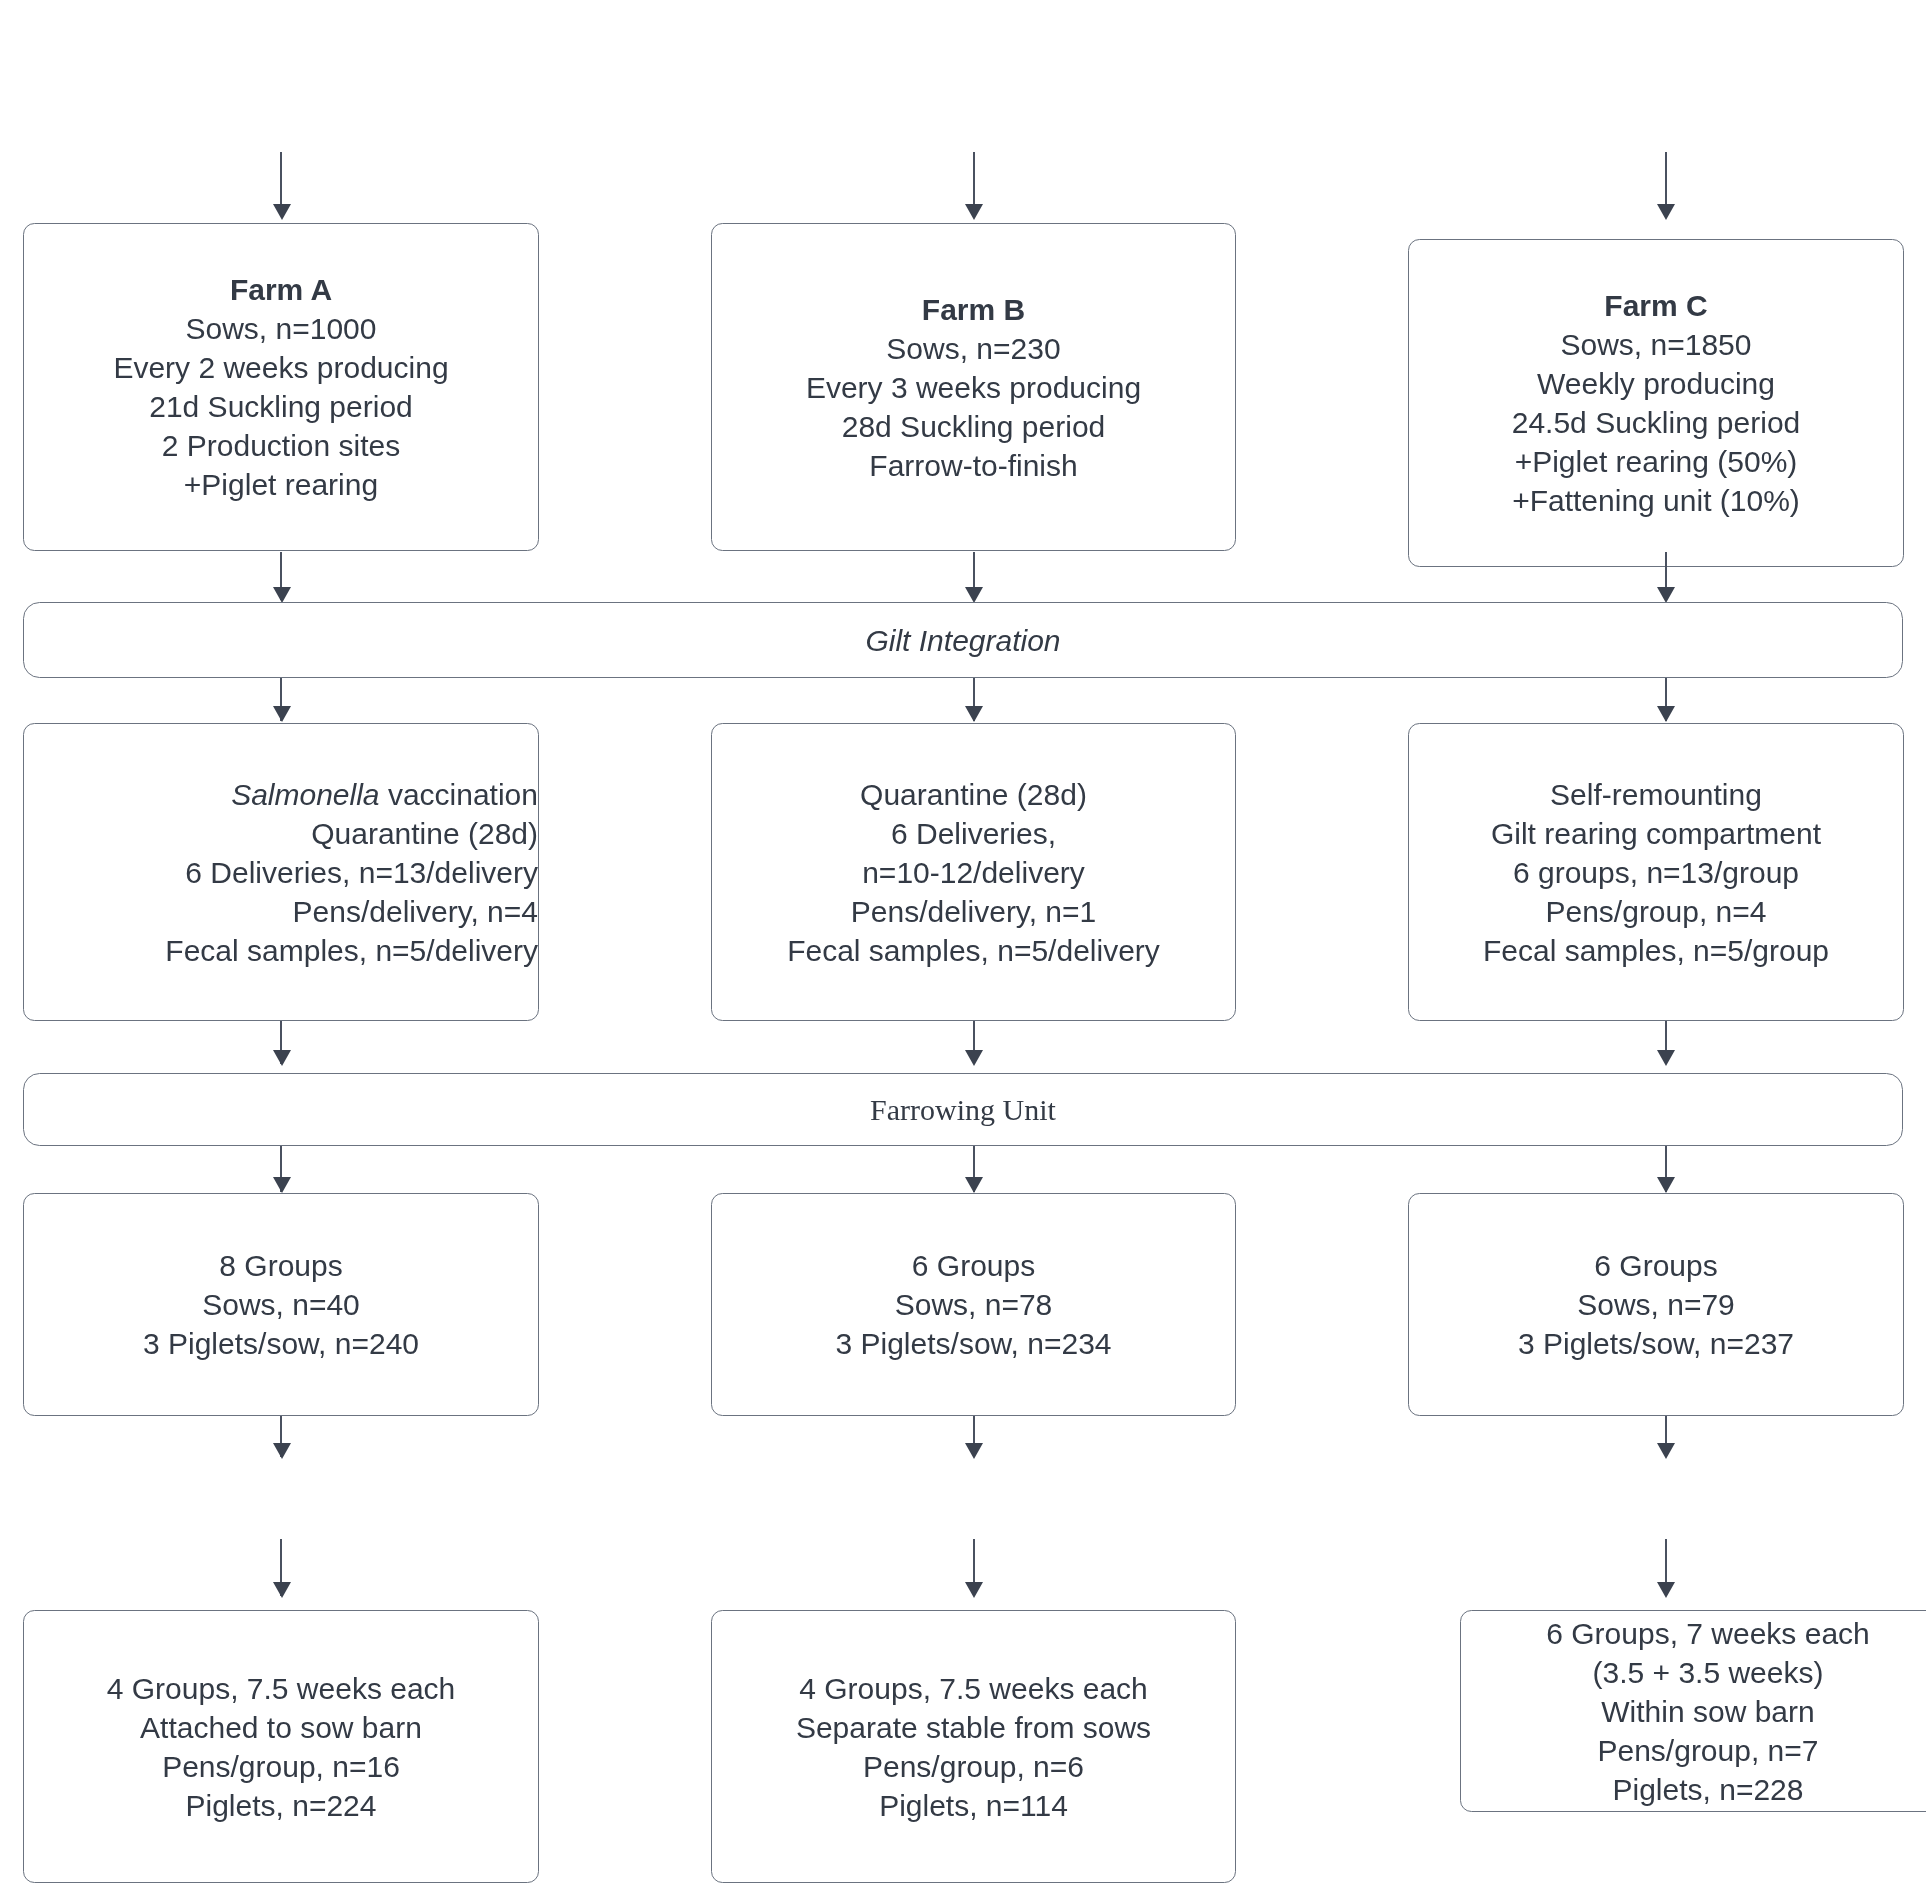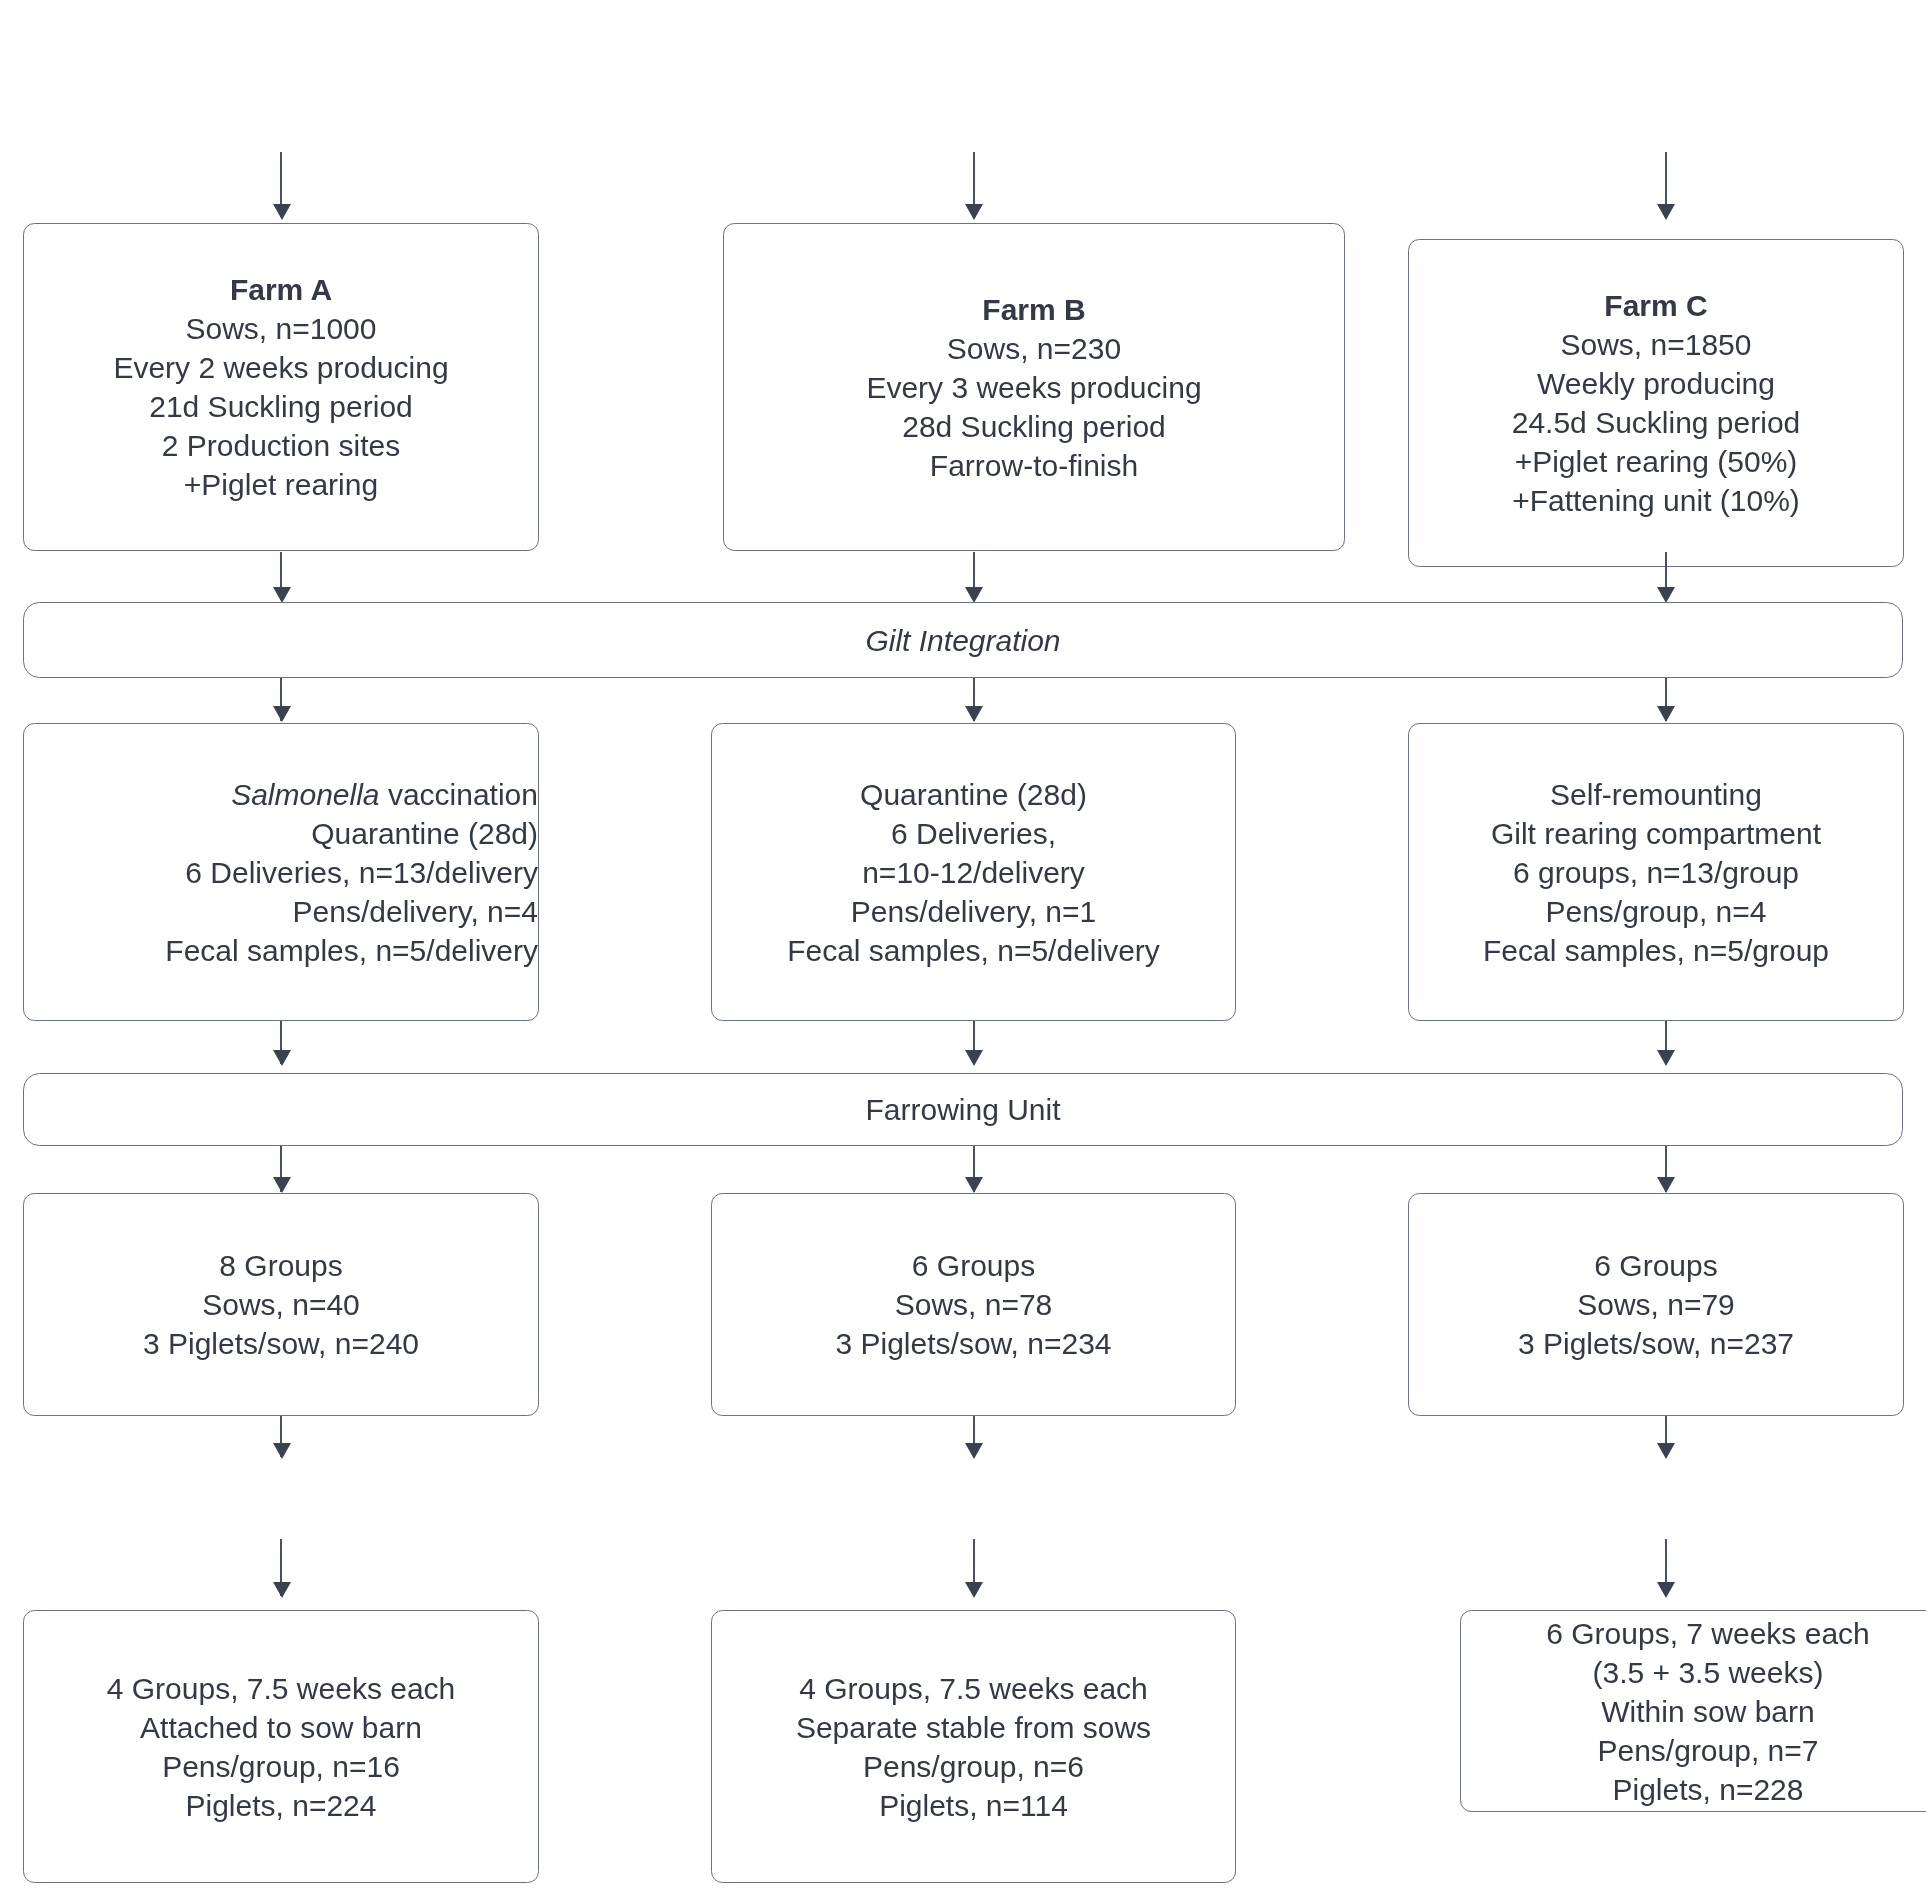--- a/index.html
+++ b/index.html
@@ -73,21 +73,21 @@
 
   <div class="node farm-node" style="left:23px; top:223px; width:516px; height:328px;">
     <span class="line hdr">Farm A</span>
     <span class="line">Sows, n=1000</span>
     <span class="line">Every 2 weeks producing</span>
     <span class="line">21d Suckling period</span>
     <span class="line">2 Production sites</span>
     <span class="line">+Piglet rearing</span>
   </div>
 
-  <div class="node farm-node" style="left:711px; top:223px; width:622px; height:328px;margin-left:12px;">
+  <div class="node farm-node" style="left:711px; top:223px; width:525px; height:328px;">
     <span class="line hdr">Farm B</span>
     <span class="line">Sows, n=230</span>
     <span class="line">Every 3 weeks producing</span>
     <span class="line">28d Suckling period</span>
     <span class="line">Farrow-to-finish</span>
   </div>
 
   <div class="node farm-node" style="left:1408px; top:239px; width:496px; height:328px;">
     <span class="line hdr">Farm C</span>
     <span class="line">Sows, n=1850</span>
@@ -141,21 +141,21 @@
     <span class="line">Fecal samples, n=5/group</span>
   </div>
 
   <div class="vline" style="left:280px; top:1021px; height:43px;"></div>
   <div class="arrow" style="left:273px; top:1050px;"></div>
   <div class="vline" style="left:973px; top:1021px; height:43px;"></div>
   <div class="arrow" style="left:965px; top:1050px;"></div>
   <div class="vline" style="left:1665px; top:1021px; height:43px;"></div>
   <div class="arrow" style="left:1657px; top:1050px;"></div>
 
-  <div class="node band-node" style="left:23px; top:1073px; width:1880px; height:73px;">
+  <div class="node band-node" style="left:23px; top:1073px; width:1880px; height:73px;font-family:Liberation Serif, serif;">
     <span class="line">Farrowing Unit</span>
   </div>
 
   <div class="vline" style="left:280px; top:1146px; height:46px;"></div>
   <div class="arrow" style="left:273px; top:1177px;"></div>
   <div class="vline" style="left:973px; top:1146px; height:46px;"></div>
   <div class="arrow" style="left:965px; top:1177px;"></div>
   <div class="vline" style="left:1665px; top:1146px; height:46px;"></div>
   <div class="arrow" style="left:1657px; top:1177px;"></div>
 

